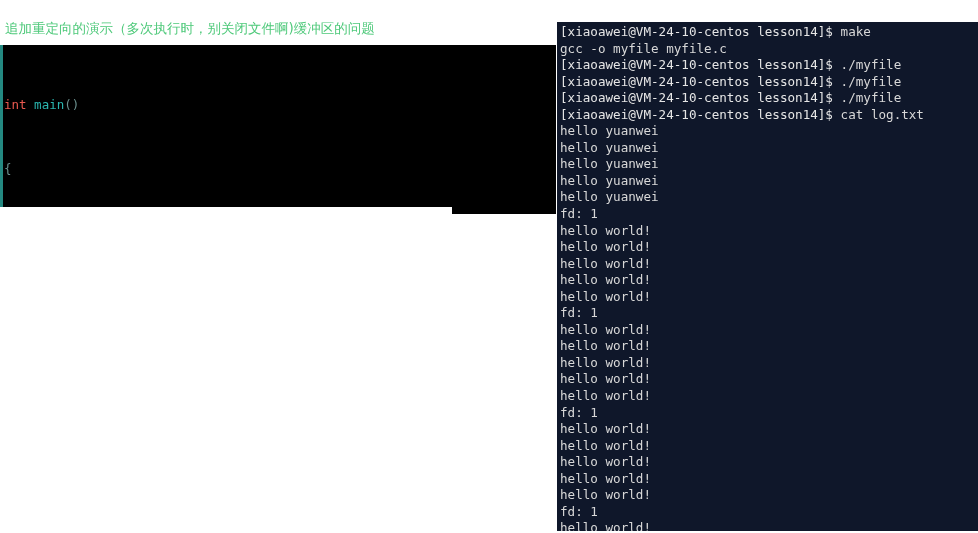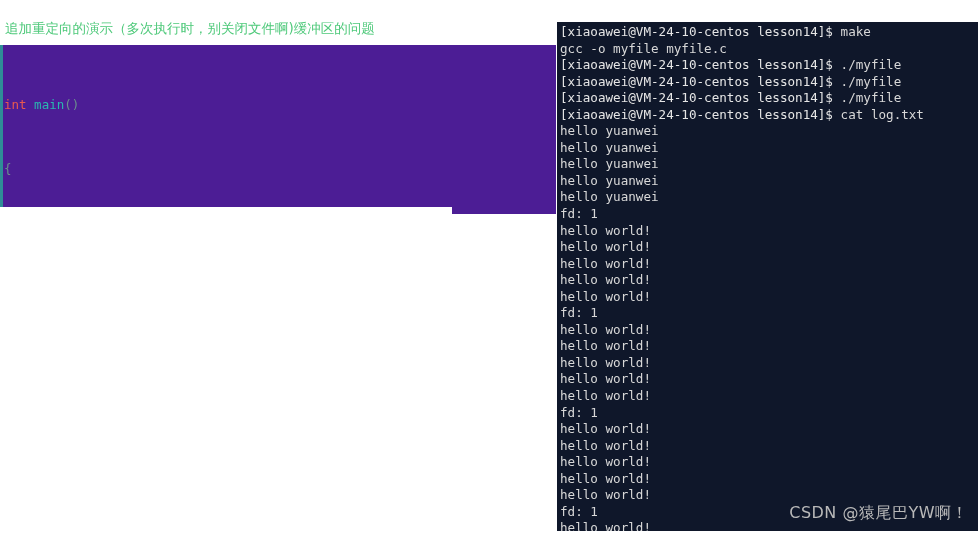--- a/index.html
+++ b/index.html
@@ -36,21 +36,21 @@
     white-space: nowrap;
     letter-spacing: 0px;
   }
 
   #code-block {
     position: absolute;
     left: 0;
     top: 33px;
     width: 556px;
     height: 169px;
-    background: #4c1d95;
+    background: #000000;
     overflow: hidden;
   }
   
   #code-accent {
     position: absolute;
     left: 0;
     top: 0;
     width: 3px;
     height: 169px;
     background: #2aa198;
@@ -160,14 +160,13 @@
     </div>
   </div>
 
   <div id="code-notch"></div>
   <div id="code-notch2"></div>
 
 </div>
 
 <div id="terminal">
   <div id="terminal-lines"><span class="tl"><span class="prompt">[xiaoawei@VM-24-10-centos lesson14]$</span><span> make</span></span><span class="tl">gcc -o myfile myfile.c</span><span class="tl"><span class="prompt">[xiaoawei@VM-24-10-centos lesson14]$</span><span> ./myfile</span></span><span class="tl"><span class="prompt">[xiaoawei@VM-24-10-centos lesson14]$</span><span> ./myfile</span></span><span class="tl"><span class="prompt">[xiaoawei@VM-24-10-centos lesson14]$</span><span> ./myfile</span></span><span class="tl"><span class="prompt">[xiaoawei@VM-24-10-centos lesson14]$</span><span> cat log.txt</span></span><span class="tl">hello yuanwei</span><span class="tl">hello yuanwei</span><span class="tl">hello yuanwei</span><span class="tl">hello yuanwei</span><span class="tl">hello yuanwei</span><span class="tl">fd: 1</span><span class="tl">hello world!</span><span class="tl">hello world!</span><span class="tl">hello world!</span><span class="tl">hello world!</span><span class="tl">hello world!</span><span class="tl">fd: 1</span><span class="tl">hello world!</span><span class="tl">hello world!</span><span class="tl">hello world!</span><span class="tl">hello world!</span><span class="tl">hello world!</span><span class="tl">fd: 1</span><span class="tl">hello world!</span><span class="tl">hello world!</span><span class="tl">hello world!</span><span class="tl">hello world!</span><span class="tl">hello world!</span><span class="tl">fd: 1</span><span class="tl">hello world!</span></div>
-  <div id="watermark">CSDN @猿尾巴YW啊！</div>
 </div>
 
 </body></html>

